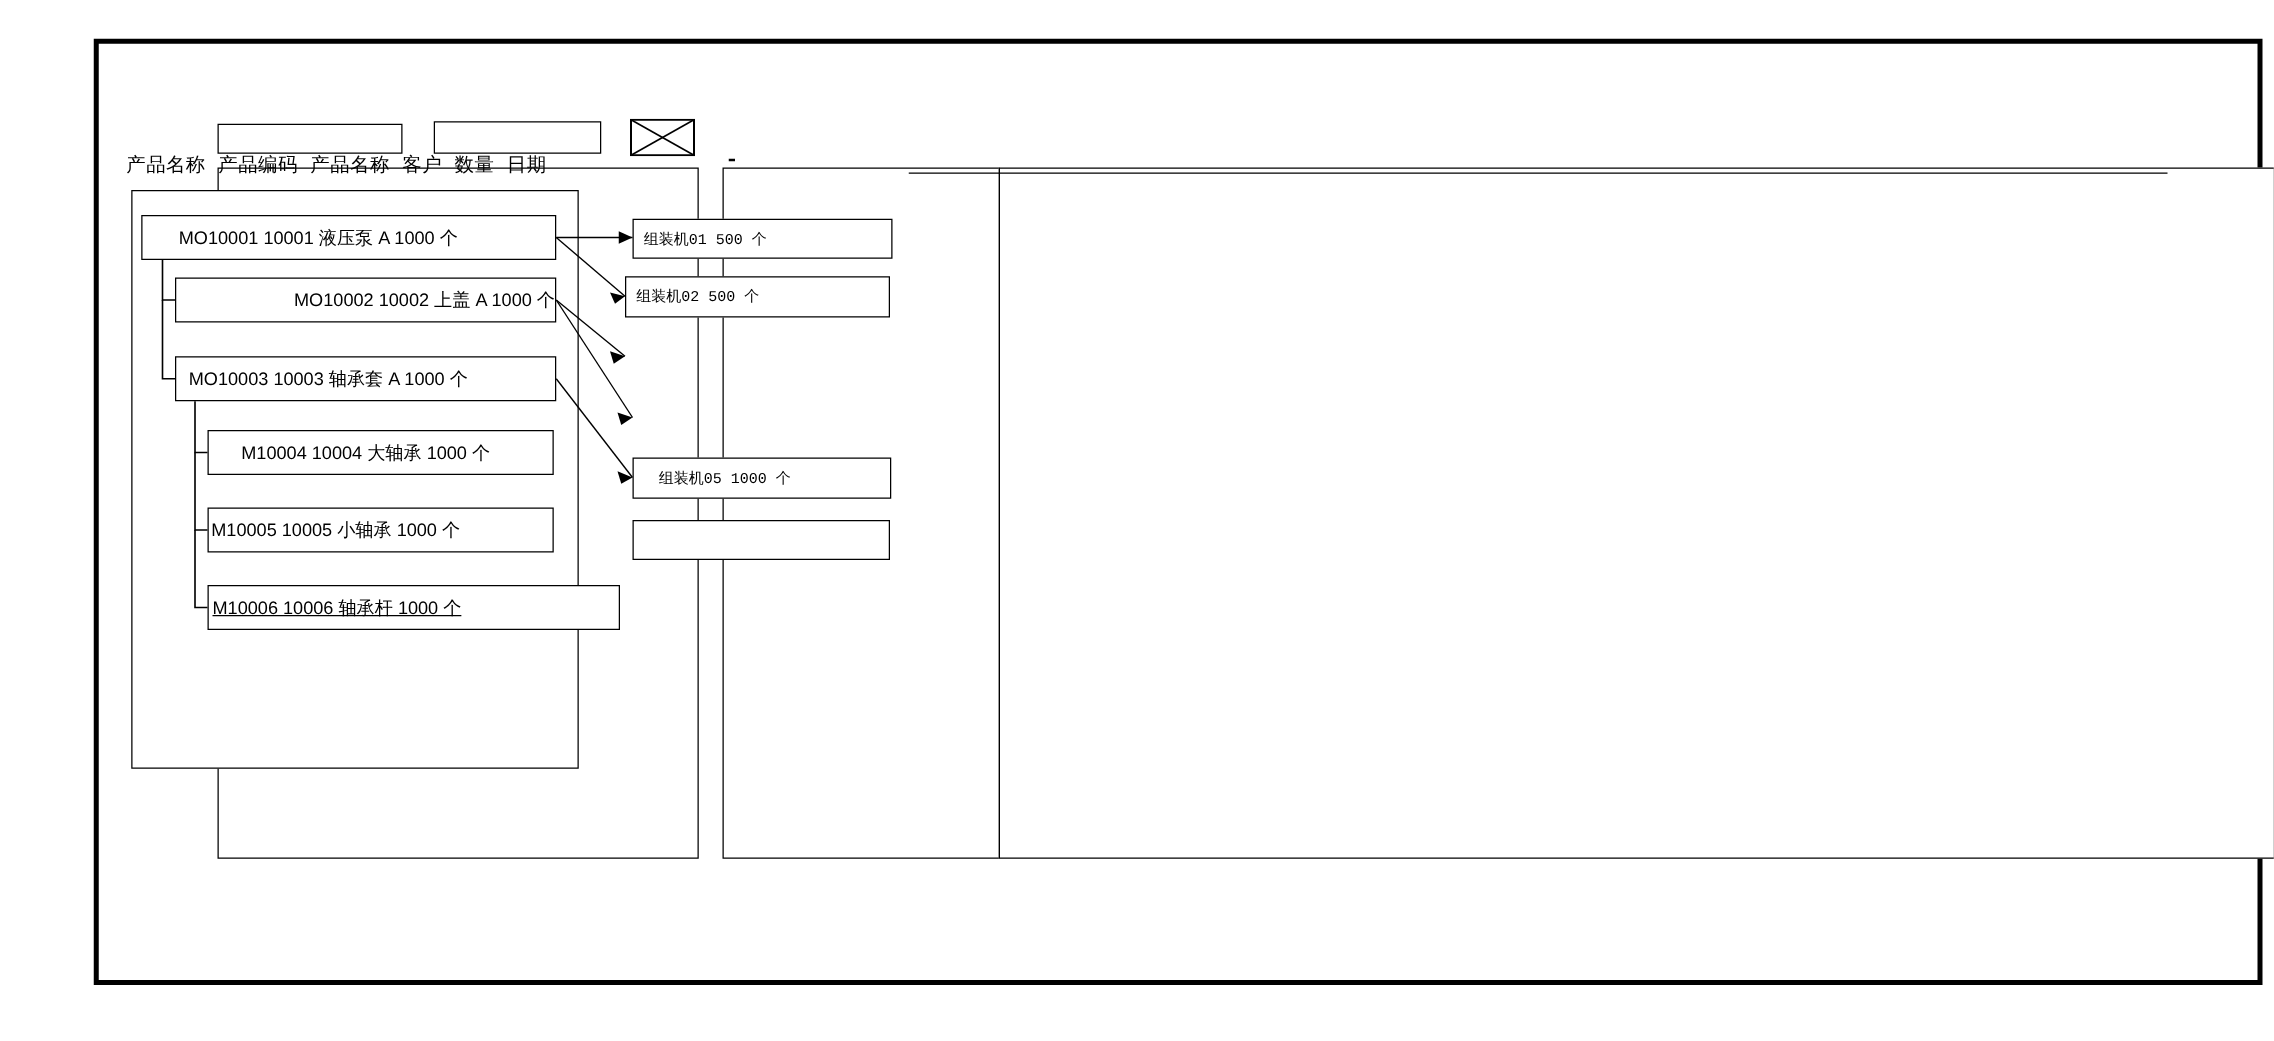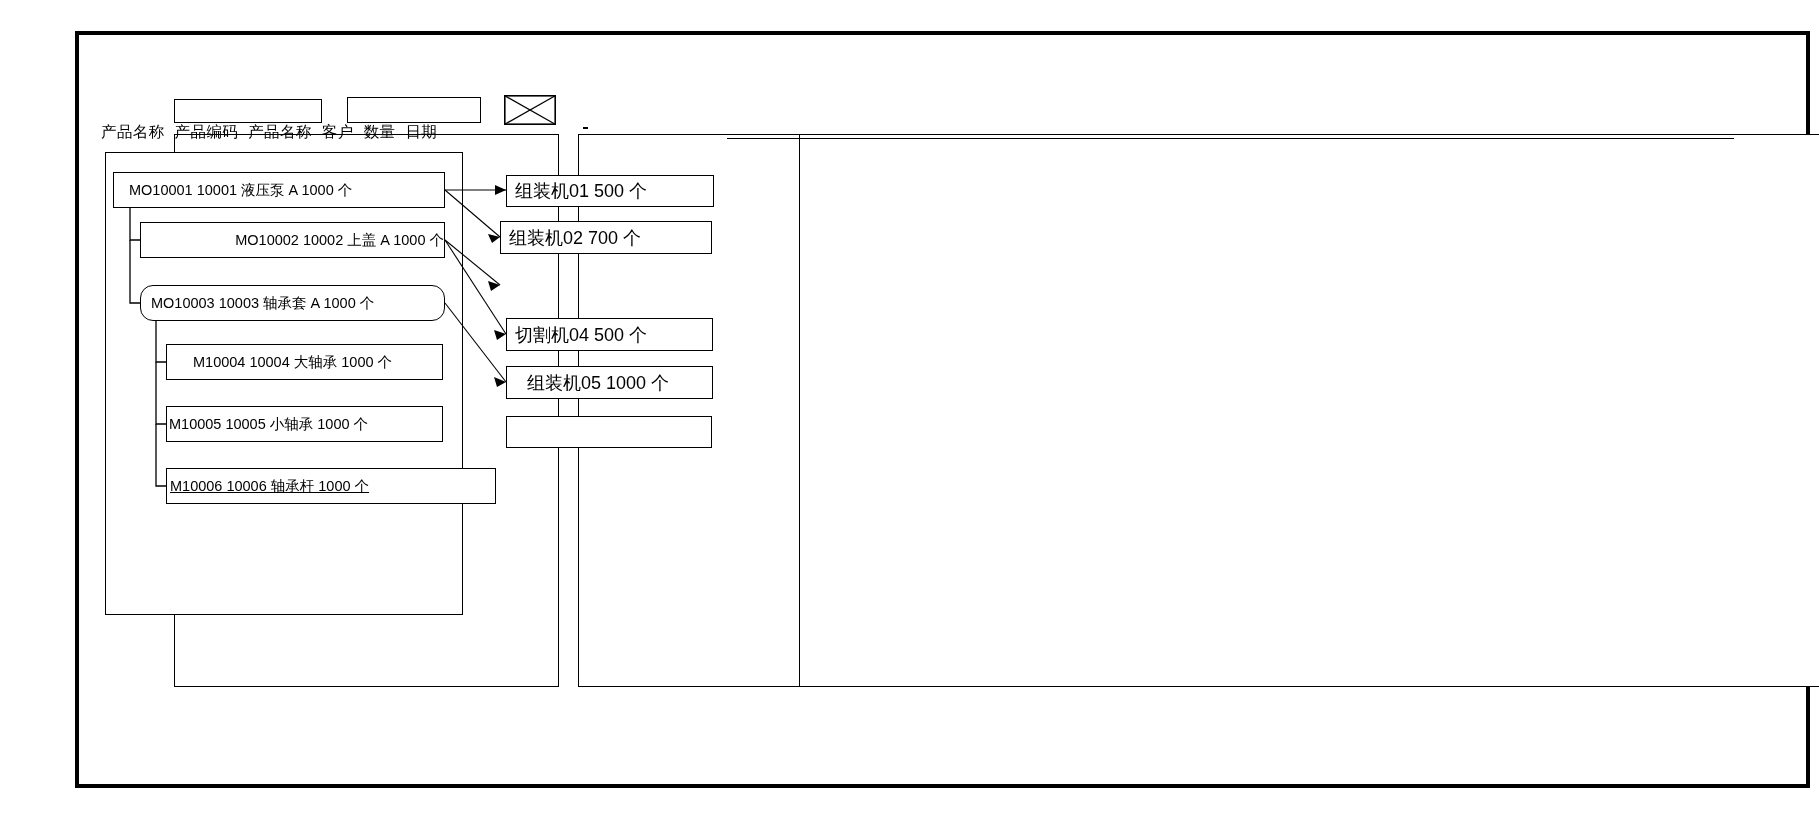--- a/index.html
+++ b/index.html
@@ -24,21 +24,21 @@
   .col-head span{margin-right:10px;}
 
   .tree-box{position:absolute;left:105px;top:152px;width:358px;height:463px;
             border:1.2px solid #000;box-sizing:border-box;background:#fff;}
 
   .row{position:absolute;border:1.4px solid #000;box-sizing:border-box;background:#fff;
        display:flex;align-items:center;font-size:14.5px;white-space:nowrap;}
   .row .cell{display:inline-block;}
 
   .mrow{position:absolute;border:1.4px solid #000;box-sizing:border-box;background:#fff;
-        display:flex;align-items:center;font-size:18px;white-space:nowrap;padding-left:8px;}
+        display:flex;align-items:center;font-size:12px;white-space:nowrap;padding-left:8px;font-family:Liberation Mono, monospace;}
 
   .rhead-line{position:absolute;left:727px;top:138px;width:1007px;height:0;border-top:1.4px solid #000;}
 
   .mid-dot{position:absolute;left:583px;top:127px;width:5px;height:2px;background:#000;}
 
   svg.overlay{position:absolute;left:0;top:0;width:1819px;height:833px;pointer-events:none;}
 </style>
 </head>
 <body>
 
@@ -61,49 +61,46 @@
     <div class="panel p-right"></div>
 
   </div>
 
   <div class="col-head">
     <span>产品名称</span><span>产品编码</span><span>产品名称</span><span>客户</span><span>数量</span><span>日期</span>
   </div>
 
   <div class="tree-box"></div>
 
-  <div class="row" style="left:113px;top:172px;width:332px;height:36px;padding-left:15px;">
+  <div class="row" style="left:113px;top:172px;width:332px;height:36px;padding-left:29px;">
     <span class="cell">MO10001    10001   液压泵   A    1000  个</span>
   </div>
   <div class="row" style="left:140px;top:222px;width:305px;height:36px;padding-left:0;justify-content:flex-end;">
     <span class="cell">MO10002  10002   上盖   A   1000   个</span>
   </div>
-  <div class="row" style="left:140px;top:285px;width:305px;height:36px;padding-left:10px;border-radius:13px;">
+  <div class="row" style="left:140px;top:285px;width:305px;height:36px;padding-left:10px;">
     <span class="cell">MO10003  10003   轴承套 A    1000    个</span>
   </div>
   <div class="row" style="left:166px;top:344px;width:277px;height:36px;padding-left:26px;">
     <span class="cell">M10004 10004  大轴承  1000   个</span>
   </div>
   <div class="row" style="left:166px;top:406px;width:277px;height:36px;padding-left:2px;">
     <span class="cell">M10005  10005  小轴承  1000   个</span>
   </div>
   <div class="row" style="left:166px;top:468px;width:330px;height:36px;padding-left:3px;text-decoration:underline;">
     <span class="cell">M10006  10006  轴承杆  1000   个</span>
   </div>
 
   <div class="mid-dot"></div>
 
   <div class="mrow" style="left:506px;top:175px;width:208px;height:32px;">
     <span>组装机01    500  个</span>
   </div>
   <div class="mrow" style="left:500px;top:221px;width:212px;height:33px;">
-    <span>组装机02    700  个</span>
-  </div>
-  <div class="mrow" style="left:506px;top:318px;width:207px;height:33px;">
-    <span>切割机04  500  个</span>
+    <span>组装机02    500  个</span>
   </div>
   <div class="mrow" style="left:506px;top:366px;width:207px;height:33px;padding-left:20px;">
     <span>组装机05   1000 个</span>
   </div>
   <div class="mrow" style="left:506px;top:416px;width:206px;height:32px;">
     <span></span>
   </div>
 
   <div class="rhead-line"></div>
 

